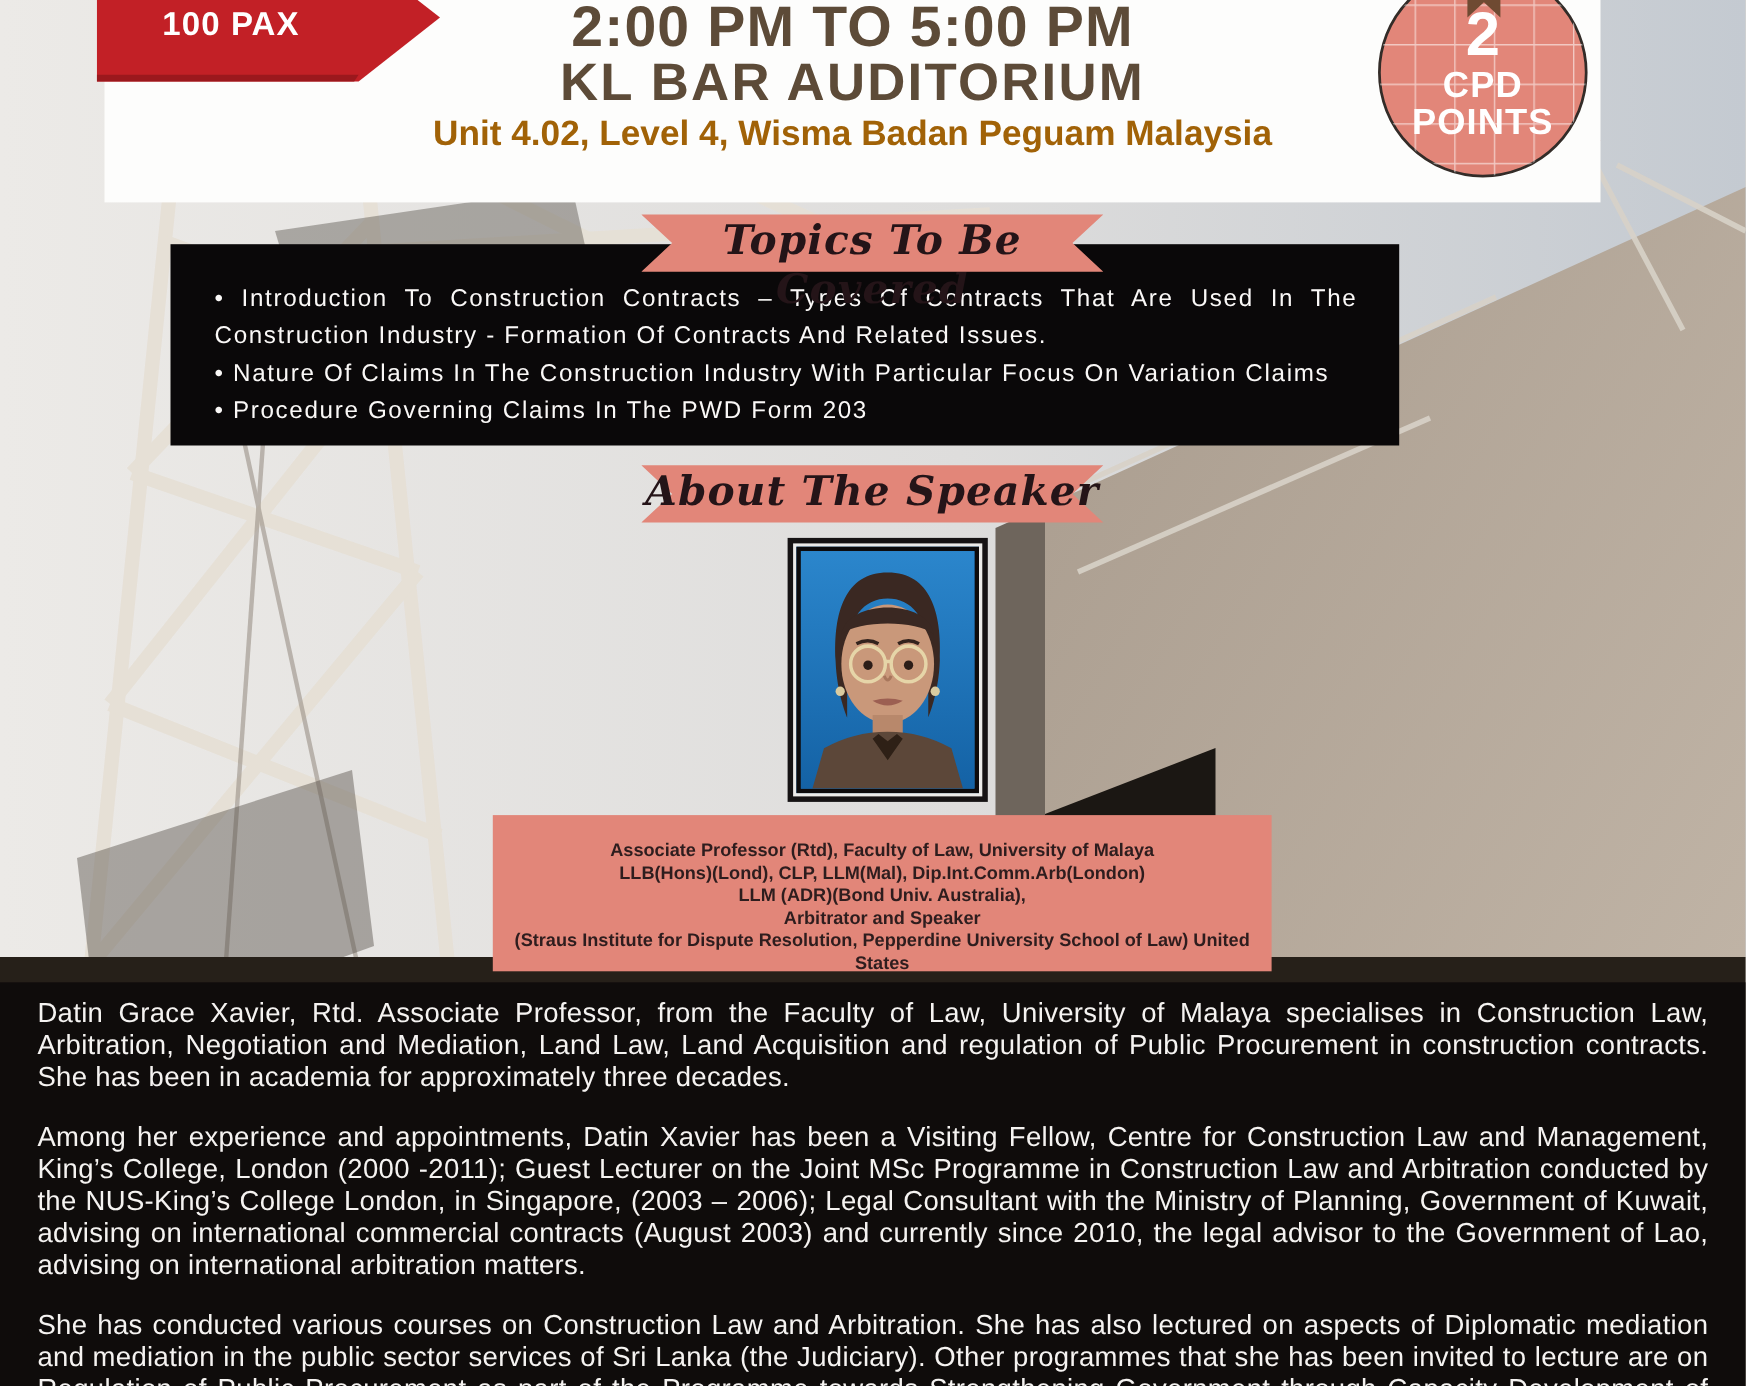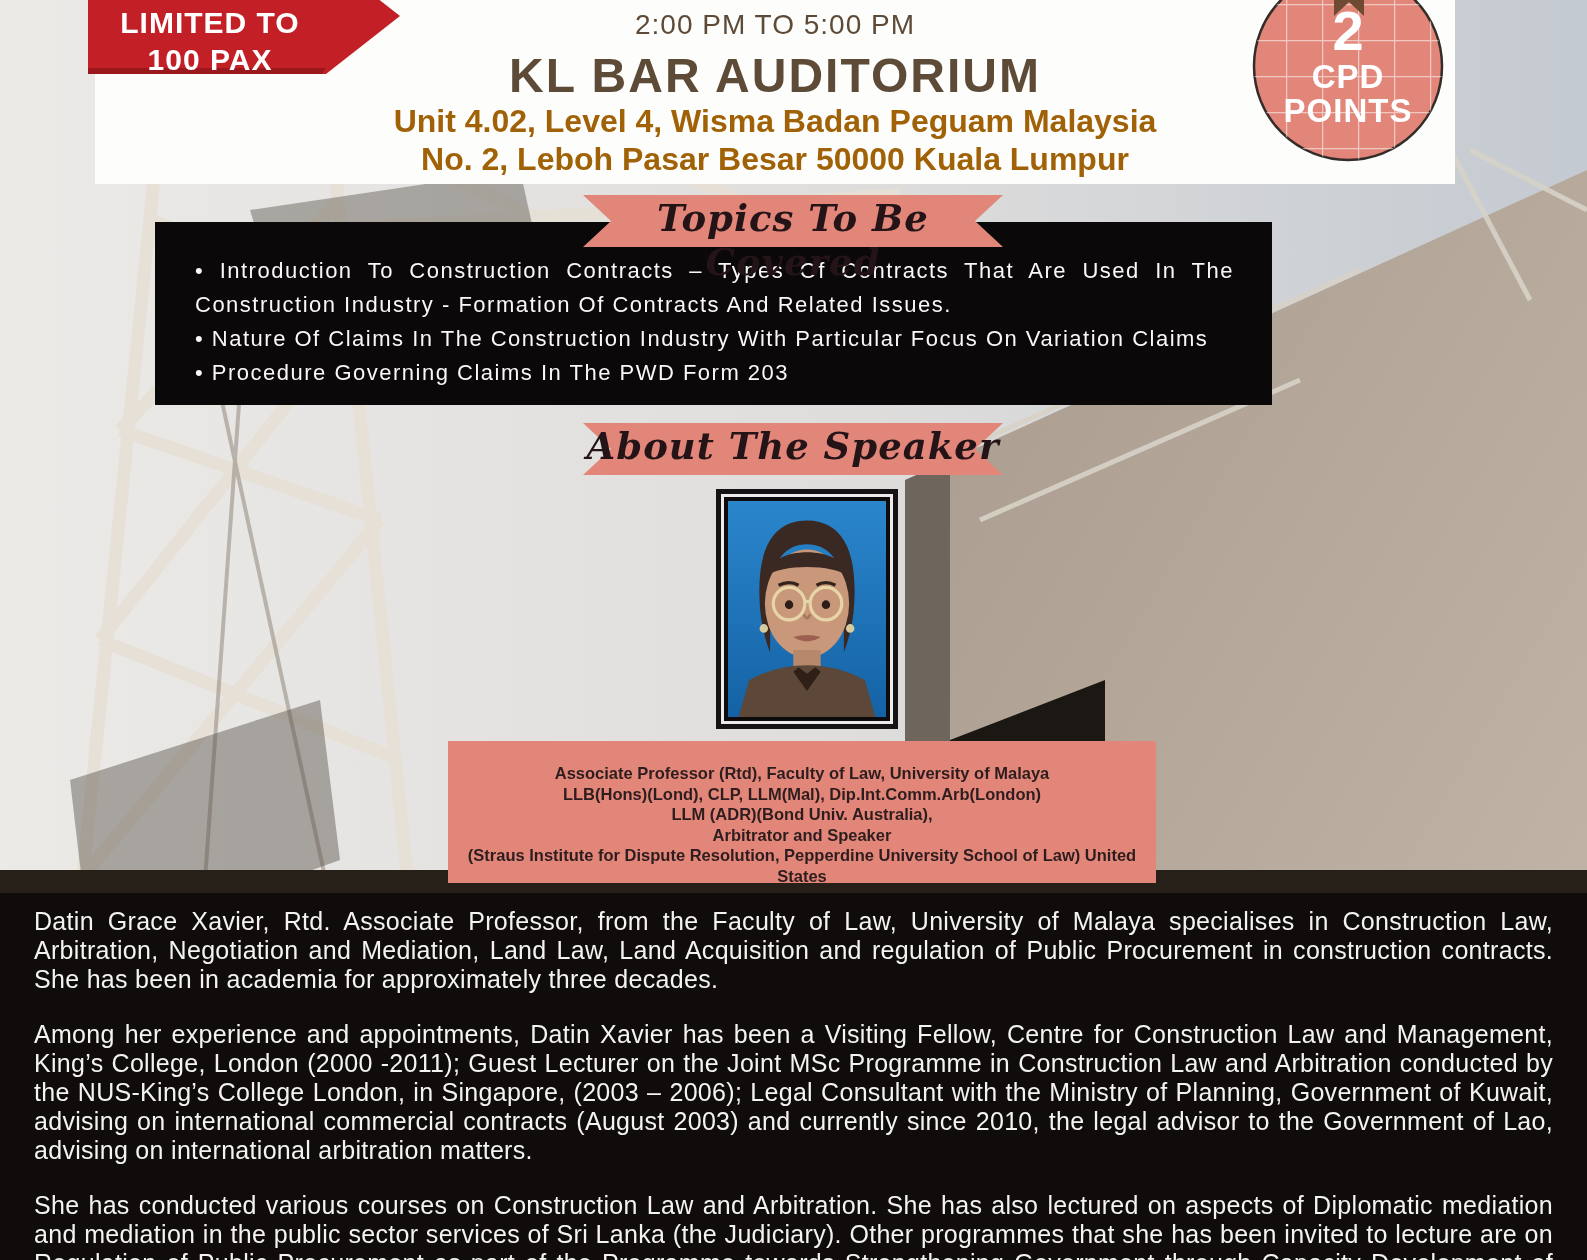--- a/index.html
+++ b/index.html
@@ -3,21 +3,21 @@
 <meta charset="utf-8">
 <style>
   html,body{margin:0;padding:0;background:#d8d5d1;}
   .poster{position:relative;width:1587px;height:1260px;overflow:hidden;
           font-family:"Liberation Sans",sans-serif;}
   .bg{position:absolute;left:0;top:0;width:100%;height:100%;}
 
   
   .header-card{position:absolute;left:95px;top:0;width:1360px;height:184px;
                background:#fdfdfc;text-align:center;}
-  .header-time{font-size:28px;font-weight:normal;color:#5d4b38;letter-spacing:1px;
+  .header-time{font-size:52px;font-weight:bold;color:#5d4b38;letter-spacing:1px;
                line-height:50px;padding-top:0px;}
   .header-venue{font-size:48px;font-weight:bold;color:#5d4b38;letter-spacing:2px;line-height:52px;}
   .header-addr{font-size:32px;font-weight:bold;color:#a16207;line-height:38px;}
 
   
   .limited-ribbon{position:absolute;left:88px;top:-42px;width:312px;height:120px;}
   .limited-ribbon svg{position:absolute;left:0;top:0;}
   .limited-text{position:absolute;left:0;top:46px;width:244px;text-align:center;
                 color:#fff;font-weight:bold;font-size:30px;line-height:37px;letter-spacing:1px;}
 
@@ -117,30 +117,28 @@
       <line x1="1470" y1="150" x2="1587" y2="210"></line>
     </g>
     <polygon points="1415,112 1455,128 1418,140" fill="#b8332f"></polygon>
     <rect x="0" y="870" width="1587" height="390" fill="#262019"></rect>
   </svg>
 
   <div class="header-card">
     <div class="header-time">2:00 PM TO 5:00 PM</div>
     <div class="header-venue">KL BAR AUDITORIUM</div>
     <div class="header-addr">Unit 4.02, Level 4, Wisma Badan Peguam Malaysia</div>
-    <div class="header-addr">No. 2, Leboh Pasar Besar 50000 Kuala Lumpur</div>
   </div>
 
   <div class="limited-ribbon">
     <svg width="312" height="120" viewBox="0 0 312 120">
       <polygon points="0,0 238,0 312,58 238,116 0,116" fill="#c22026"></polygon>
       <polygon points="0,110 238,110 234,116 0,116" fill="#9b181d"></polygon>
     </svg>
     <div class="limited-text">
-      <div>LIMITED TO</div>
       <div>100 PAX</div>
     </div>
   </div>
 
   <div class="cpd-badge">
     <svg width="196" height="196" viewBox="0 0 196 196">
       <defs>
         <pattern id="grid" width="36" height="36" patternUnits="userSpaceOnUse">
           <path d="M36 0H0V36" fill="none" stroke="rgba(255,255,255,0.55)" stroke-width="2.5"></path>
         </pattern>

